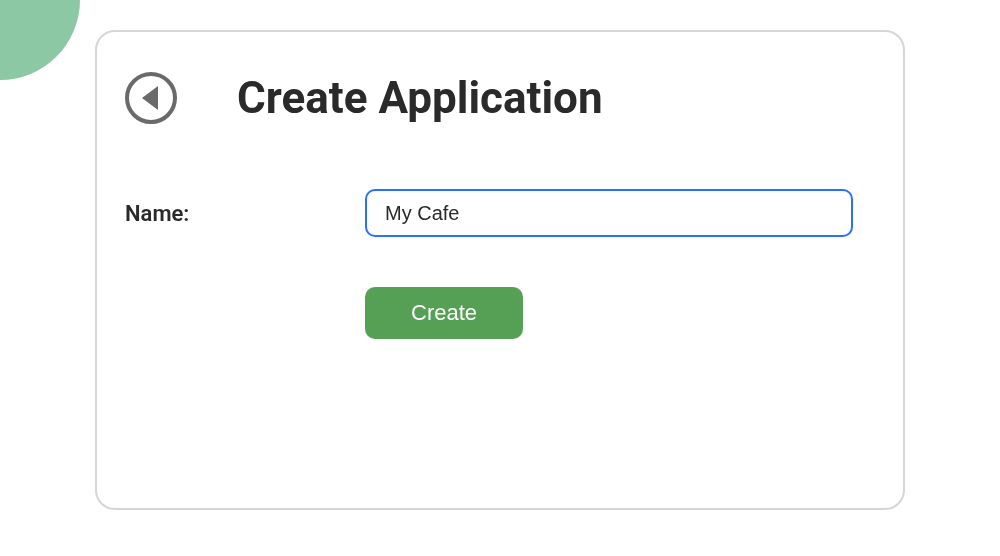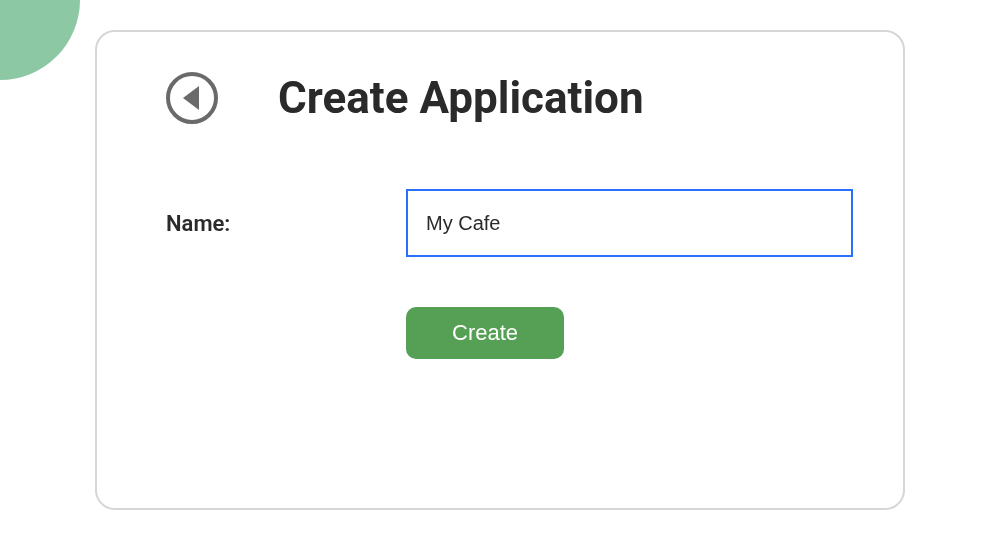--- a/index.html
+++ b/index.html
@@ -26,21 +26,21 @@
     }
     .card {
       position: absolute;
       top: 30px;
       left: 95px;
       width: 810px;
       height: 480px;
       border: 2px solid #d6d6d6;
       border-radius: 20px;
       background: #ffffff;
-      padding: 40px 50px 30px 69px;
+      padding: 40px 50px 30px 28px;
     }
     .header {
       display: flex;
       align-items: center;
       gap: 60px;
       margin-bottom: 65px;
     }
     .back-button {
       width: 52px;
       height: 52px;
@@ -73,22 +73,22 @@
       margin-top: 12px;
     }
     .form-label {
       width: 240px;
       font-size: 22px;
       font-weight: 600;
       color: #2a2a2a;
     }
     .form-input {
       flex: 1;
-      height: 68px;
-      border-radius: 0;
+      height: 48px;
+      border-radius: 10px;
       padding: 0 18px;
       font-size: 20px;
       color: #2a2a2a;
       background: #ffffff;
     }
     .form-input.focused {
       border: 2.5px solid #2970ff;
       outline: none;
     }
     .url-input-wrapper {

